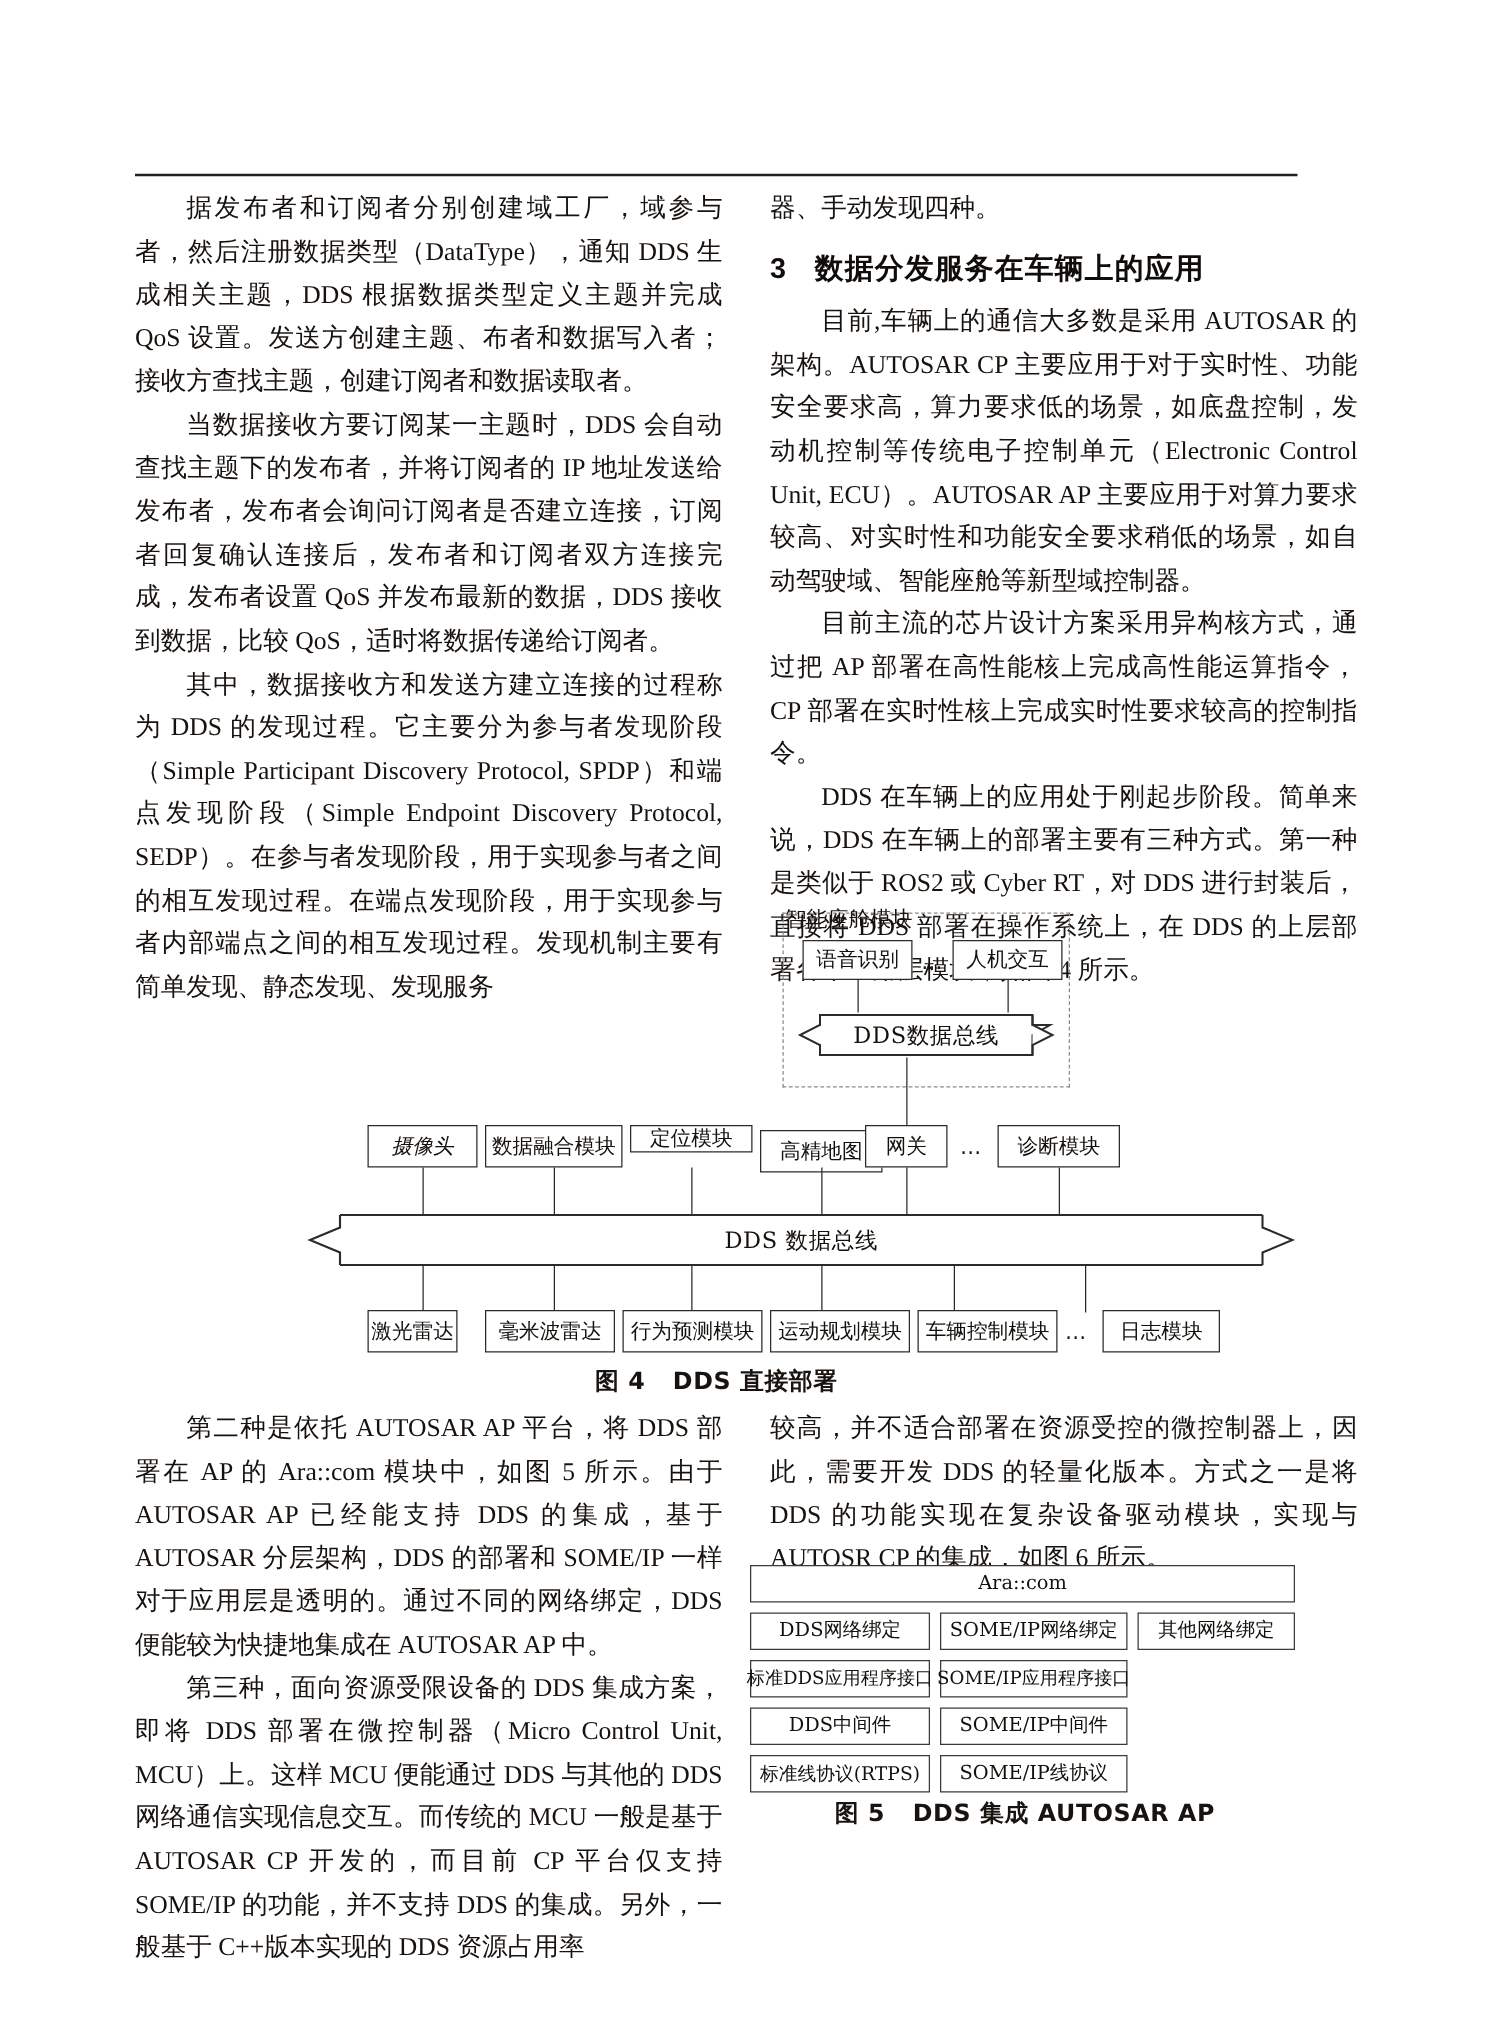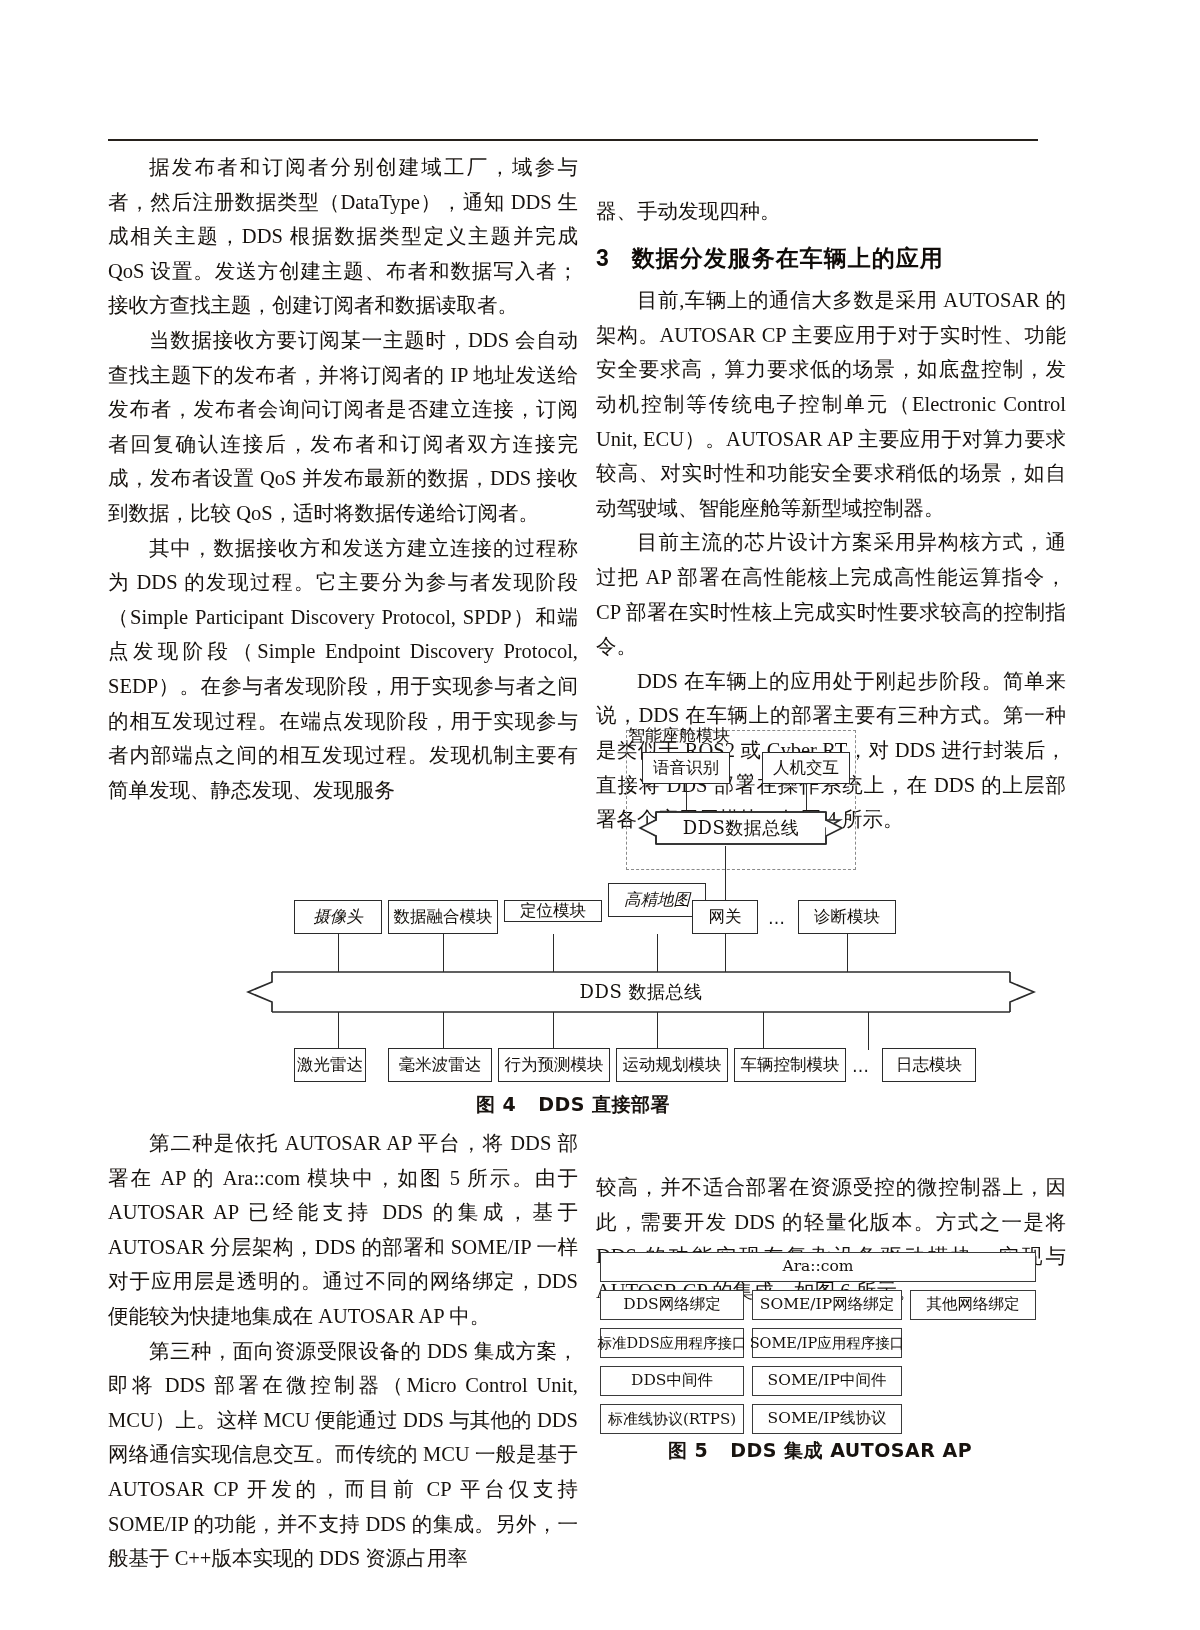--- a/index.html
+++ b/index.html
@@ -59,21 +59,21 @@
     position: absolute;
     top: 150px;
     width: 470px;
     font-size: 20.5px;
     line-height: 34.6px;
     text-align: justify;
     text-justify: inter-ideograph;
     color: #17120e;
   }
   .col-left  { left: 108px; }
-  .col-right { left: 596px; margin-top: 44px; }
+  .col-right { left: 616px; }
 
   .col p { margin: 0; text-indent: 2em; }
   .col p.noind { text-indent: 0; }
 
   h2.sec {
     margin: 12px 0 8px 0;
     font-family: "DejaVu Sans", "Liberation Sans", sans-serif;
     font-size: 23px;
     font-weight: bold;
     letter-spacing: 1px;
@@ -237,21 +237,21 @@
         <line x1="22" y1="34" x2="192" y2="34" stroke="#2b2b2b" stroke-width="1.6"></line>
       </svg>
       <span class="bus-label">DDS数据总线</span>
     </div>
 
     <div class="vline" style="left:617px; top:122px; height:56px;"></div>
 
     <div class="nbox" style="left:186px; top:176px; width:88px; height:34px;font-style:italic;">摄像头</div>
     <div class="nbox" style="left:280px; top:176px; width:110px; height:34px;">数据融合模块</div>
     <div class="nbox" style="left:396px; top:176px; width:98px; height:22px;">定位模块</div>
-    <div class="nbox" style="left:500px; top:159px; width:98px; height:34px;font-style:italic;">高精地图</div>
+    <div class="nbox" style="left:500px; top:180px; width:98px; height:34px;">高精地图</div>
     <div class="nbox" style="left:584px; top:176px; width:66px; height:34px;">网关</div>
     <div class="dots" style="left:660px; top:184px;">…</div>
     <div class="nbox" style="left:690px; top:176px; width:98px; height:34px;">诊断模块</div>
 
     <div class="vline" style="left:230px; top:210px; height:38px;"></div>
     <div class="vline" style="left:335px; top:210px; height:38px;"></div>
     <div class="vline" style="left:445px; top:210px; height:38px;"></div>
     <div class="vline" style="left:549px; top:210px; height:38px;"></div>
     <div class="vline" style="left:617px; top:210px; height:38px;"></div>
     <div class="vline" style="left:739px; top:210px; height:38px;"></div>

